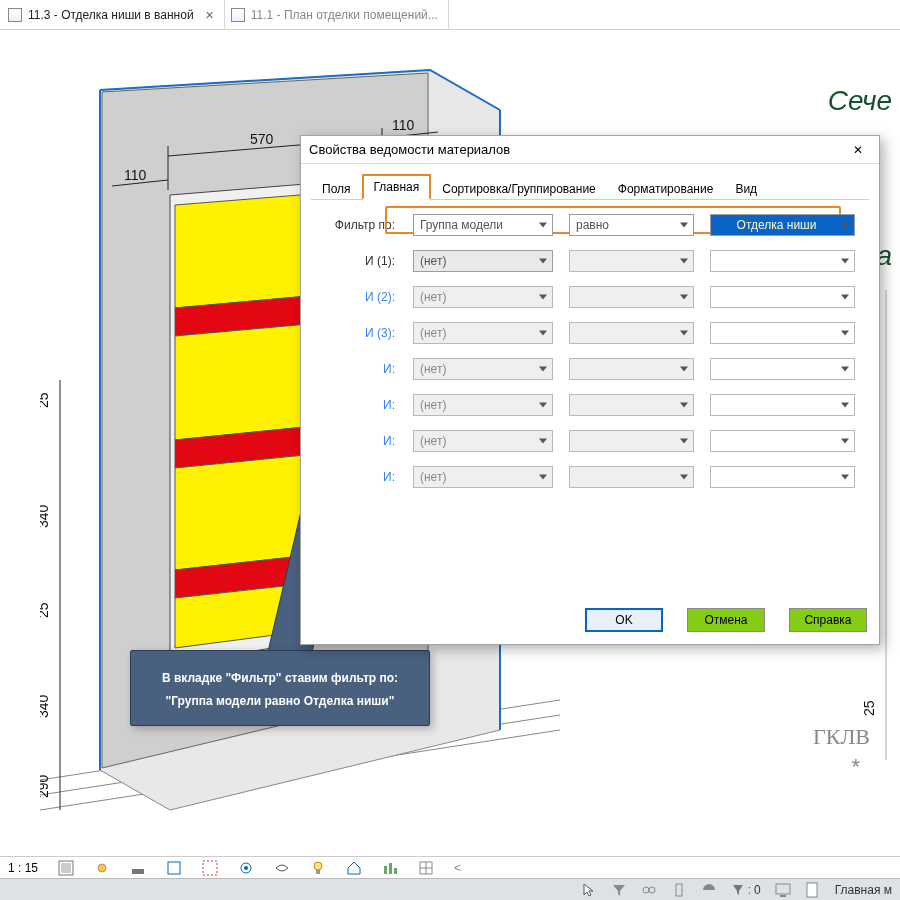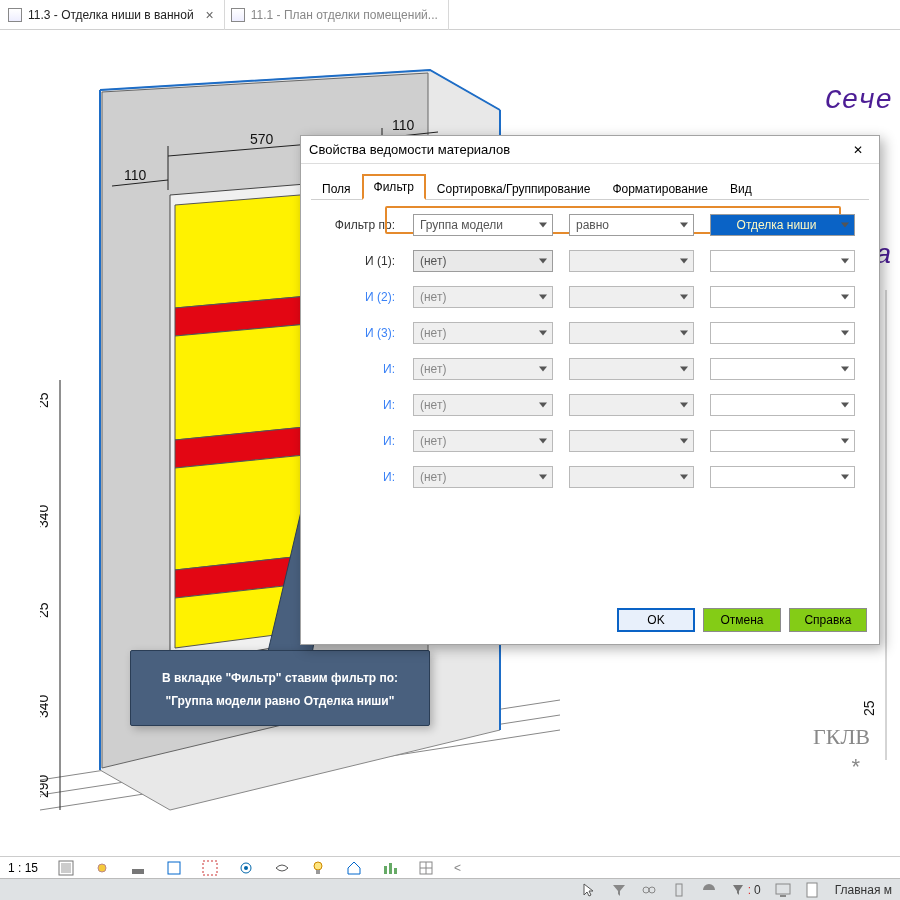--- a/index.html
+++ b/index.html
@@ -10,21 +10,21 @@
   .doctab { display:flex; align-items:center; height:30px; padding:0 10px 0 6px; border-right:1px solid #d8d8d8; color:#222; gap:6px;}
   .doctab.inactive { color:#888; }
   .doctab .doc-ico { width:14px; height:14px; border:1px solid #888; background:linear-gradient(#fff,#eef); position:relative; }
   .doctab .close-x { font-size:14px; margin-left:6px; color:#666;}
   
   
   .canvas { position:absolute; top:30px; left:0; right:0; bottom:40px; background:#fff; overflow:hidden;}
   .iso { position:absolute; top:20px; left:40px; width:520px; height:770px;}
   .iso svg { width:100%; height:100%;}
   .dimtext { font-family:Verdana, sans-serif; font-size:14px; fill:#111; pointer-events:none;}
-  .bglabel { position:absolute; right:8px; top:55px; font-size:28px; font-style:italic; color:#4c1d95; font-family:Liberation Mono, monospace;}
+  .bglabel { position:absolute; right:8px; top:55px; font-size:28px; font-style:italic; color:#14532d; font-family:Liberation Sans, sans-serif;}
   .bglabel2 { position:absolute; right:30px; bottom:110px; font-size:22px; color:#888; font-family:Verdana;}
 
   
   .callout { position:absolute; left:130px; top:620px; width:300px; background:#49607e; color:#fff; border:1px solid #2a3d55; padding:14px 14px; text-align:center; font-size:16px; line-height:1.45; font-weight:600; border-radius:2px; box-shadow:3px 3px 8px rgba(0,0,0,.25);}
   .callout-arrow { position:absolute; left:266px; top:180px; }
   .callout-arrow polygon { fill:#49607e; stroke:#2a3d55; stroke-width:1;}
 
   
   .dialog { position:absolute; left:300px; top:135px; width:580px; height:510px; background:#fff; border:1px solid #a3a3a3; box-shadow:4px 4px 12px rgba(0,0,0,.3);}
   .dlg-title { height:28px; display:flex; align-items:center; justify-content:space-between; padding:0 8px; border-bottom:1px solid #ddd;}
@@ -39,21 +39,21 @@
   .filter-row.faded .lbl { color:#3b82f6;}
   .sel { height:22px; border:1px solid #9c9c9c; background:#e9e9e9; color:#555; padding:0 18px 0 6px; position:relative; appearance:none; -webkit-appearance:none;}
   .sel::after{content:'';}
   .sel-wrap{position:relative; display:inline-block;}
   .sel-wrap::after{content:''; position:absolute; right:6px; top:50%; width:0;height:0;border-left:4px solid transparent;border-right:4px solid transparent;border-top:5px solid #555; transform:translateY(-50%); pointer-events:none;}
   .sel.w1{width:140px;} .sel.w2{width:125px;} .sel.w3{width:145px;}
   .sel.white{background:#fff;}
   .hl-row { position:absolute; left:84px; top:6px; width:456px; height:28px; border:2px solid #e58a2c; border-radius:2px; pointer-events:none;}
   .sel.selected{ background:#0a63c6; color:#fef9c3;text-align:center;}
   
-  .dlg-buttons { position:absolute; right:12px; bottom:12px; display:flex; gap:8px;border-radius:10px;}
+  .dlg-buttons { position:absolute; right:12px; bottom:12px; display:flex; gap:24px;border-radius:10px;}
   .btn { min-width:78px; height:24px; border:1px solid #8b8b8b; background:#84cc16; cursor:pointer; padding:0 12px;}
   .btn.primary { border:2px solid #0a63c6; background:#e8f0fb;}
 
   
   .viewbar { position:absolute; left:0; right:0; bottom:22px; height:22px; background:#fff; border-top:1px solid #ccc; display:flex; align-items:center; gap:20px; padding:0 8px; font-size:11px;}
   .viewbar .ico { width:16px; height:16px; display:inline-block;}
   .statusbar { position:absolute; left:0; right:0; bottom:0; height:22px; background:#dfe2e4; border-top:1px solid #bbb; display:flex; align-items:center; justify-content:flex-end; gap:14px; padding:0 8px; font-size:11px; color:#333;}
 </style>
 </head>
 <body>
@@ -144,21 +144,21 @@
   </svg>
 </div>
 
 <div class="dialog">
   <div class="dlg-title">
     <span>Свойства ведомости материалов</span>
     <div class="dlg-close">✕</div>
   </div>
   <div class="dlg-tabs">
     <div class="dlg-tab">Поля</div>
-    <div class="dlg-tab active">Фильтр</div>
+    <div class="dlg-tab active">Главная</div>
     <div class="dlg-tab">Сортировка/Группирование</div>
     <div class="dlg-tab">Форматирование</div>
     <div class="dlg-tab">Вид</div>
   </div>
   <div class="dlg-body">
     <div class="hl-row"></div>
 
     <div class="filter-row">
       <div class="lbl">Фильтр по:</div>
       <span class="sel-wrap"><select class="sel w1 white"><option>Группа модели</option></select></span>

